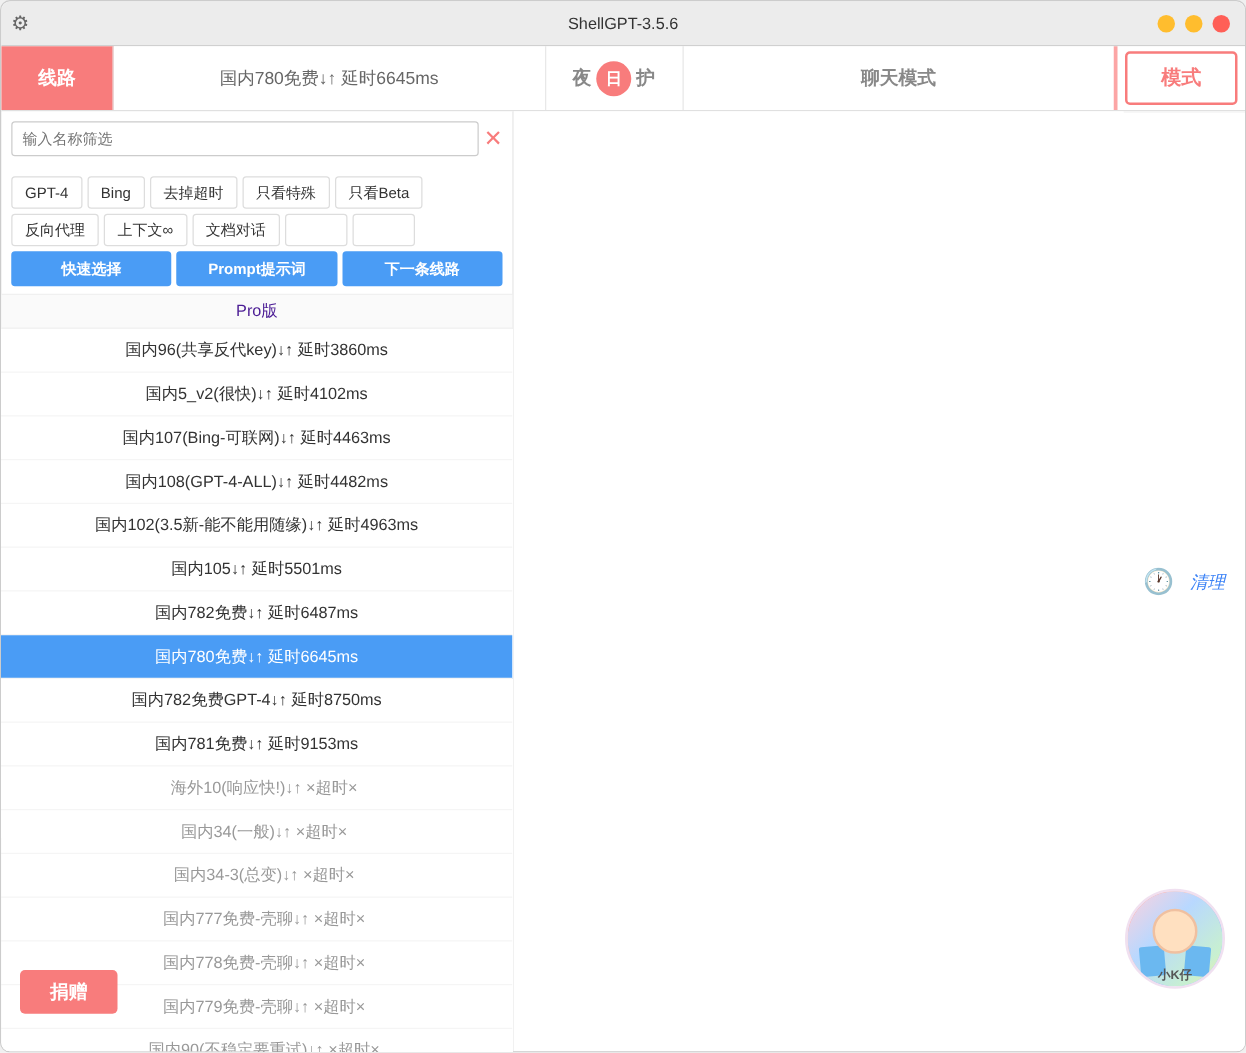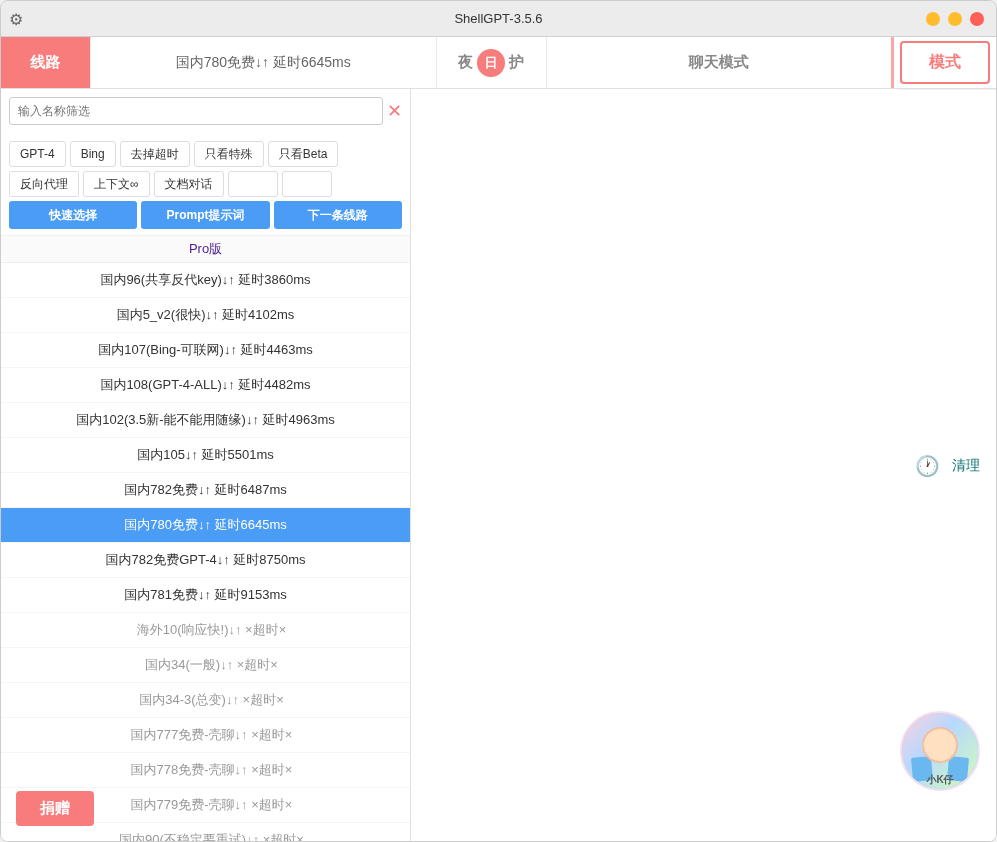--- a/index.html
+++ b/index.html
@@ -269,25 +269,26 @@
       gap: 12px;
       border-top: 1px solid #f0f0f0;
       background: #fff;
     }
     .history-icon {
       font-size: 20px;
       color: #888;
       cursor: pointer;
     }
     .clear-btn {
-      color: #0f766e;
+      color: #3b82f6;
       font-size: 14px;
       cursor: pointer;
       background: none;
       border: none;
+      font-style: italic;
     }
 
     .mascot-area {
       position: absolute;
       bottom: 50px;
       right: 16px;
     }
     .mascot {
       width: 80px;
       height: 80px;
@@ -305,21 +306,21 @@
     }
     .mascot-text {
       font-size: 14px;
       color: #333;
       font-weight: bold;
       z-index: 1;
     }
 
     .donate-btn {
       position: absolute;
-      bottom: 16px;
+      bottom: 31px;
       left: 16px;
       background: #f87c7c;
       color: white;
       border: none;
       border-radius: 4px;
       padding: 8px 24px;
       font-size: 15px;
       cursor: pointer;
       font-weight: bold;
     }

